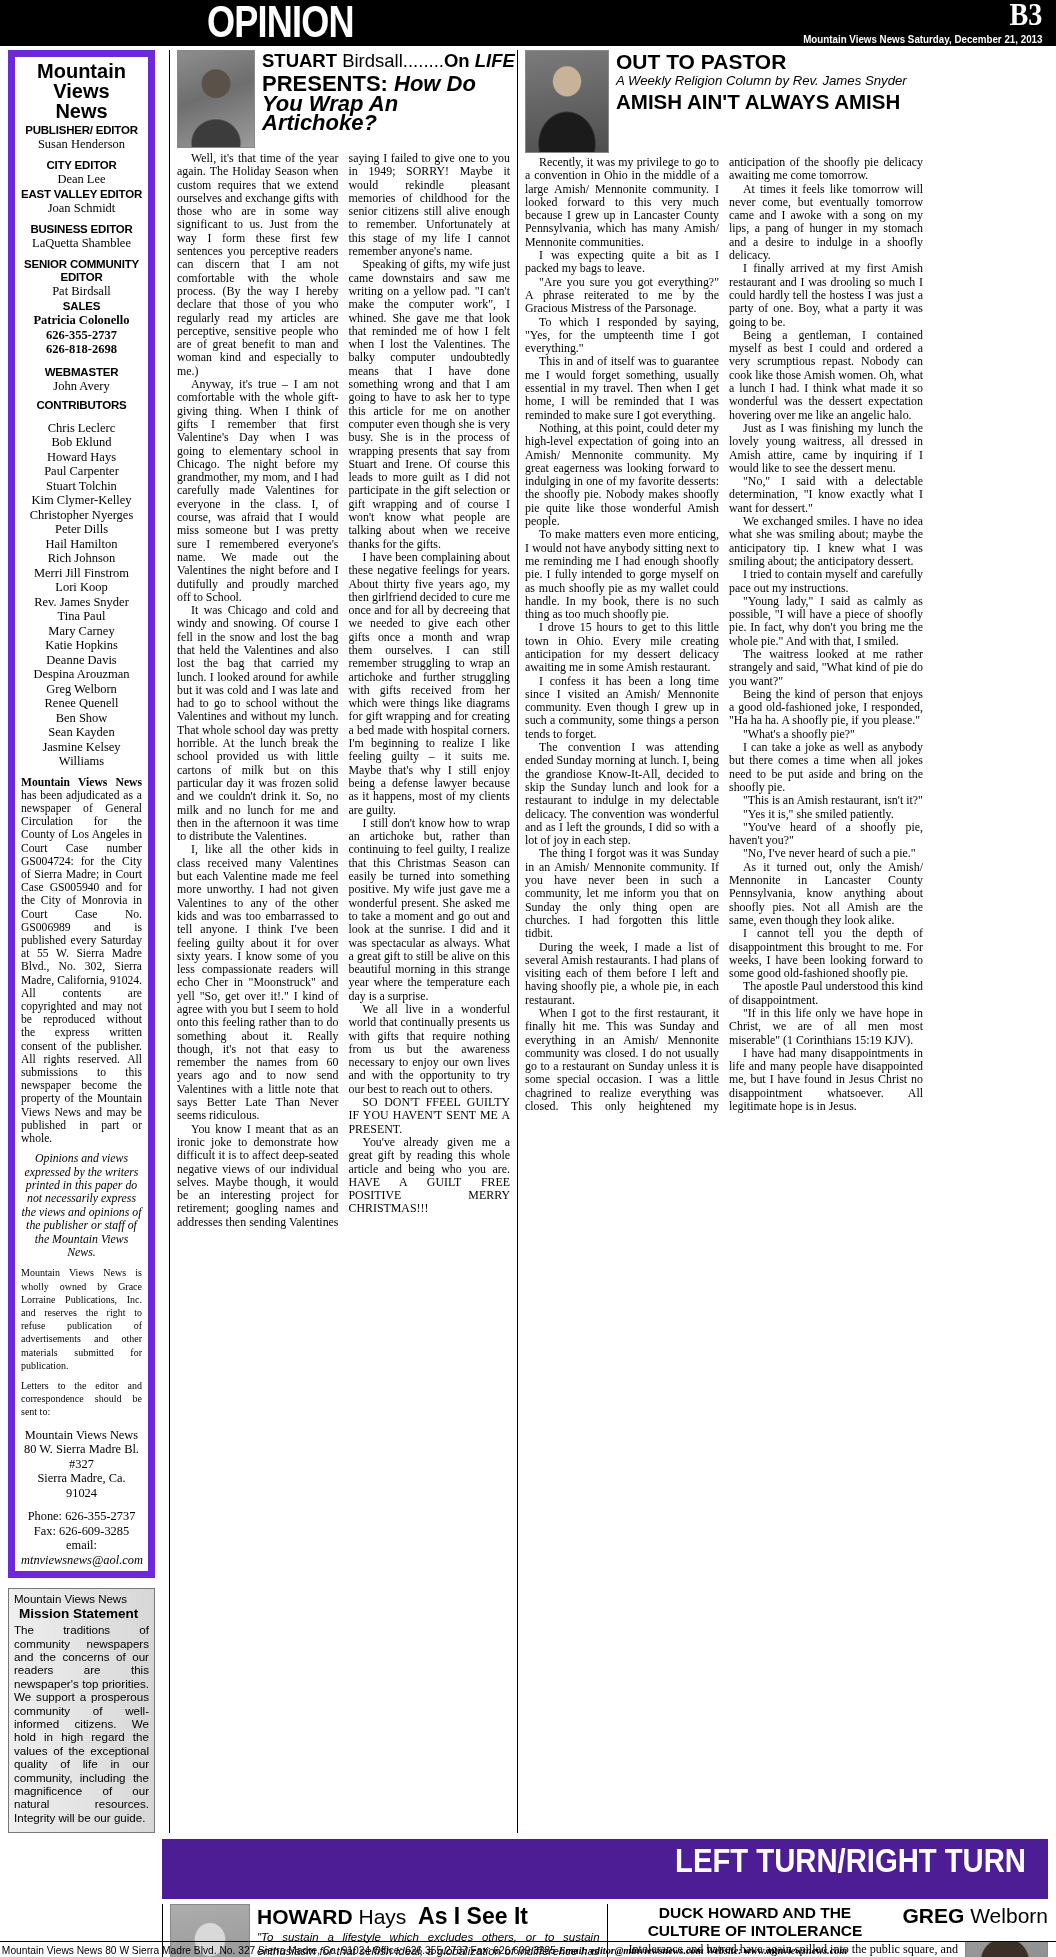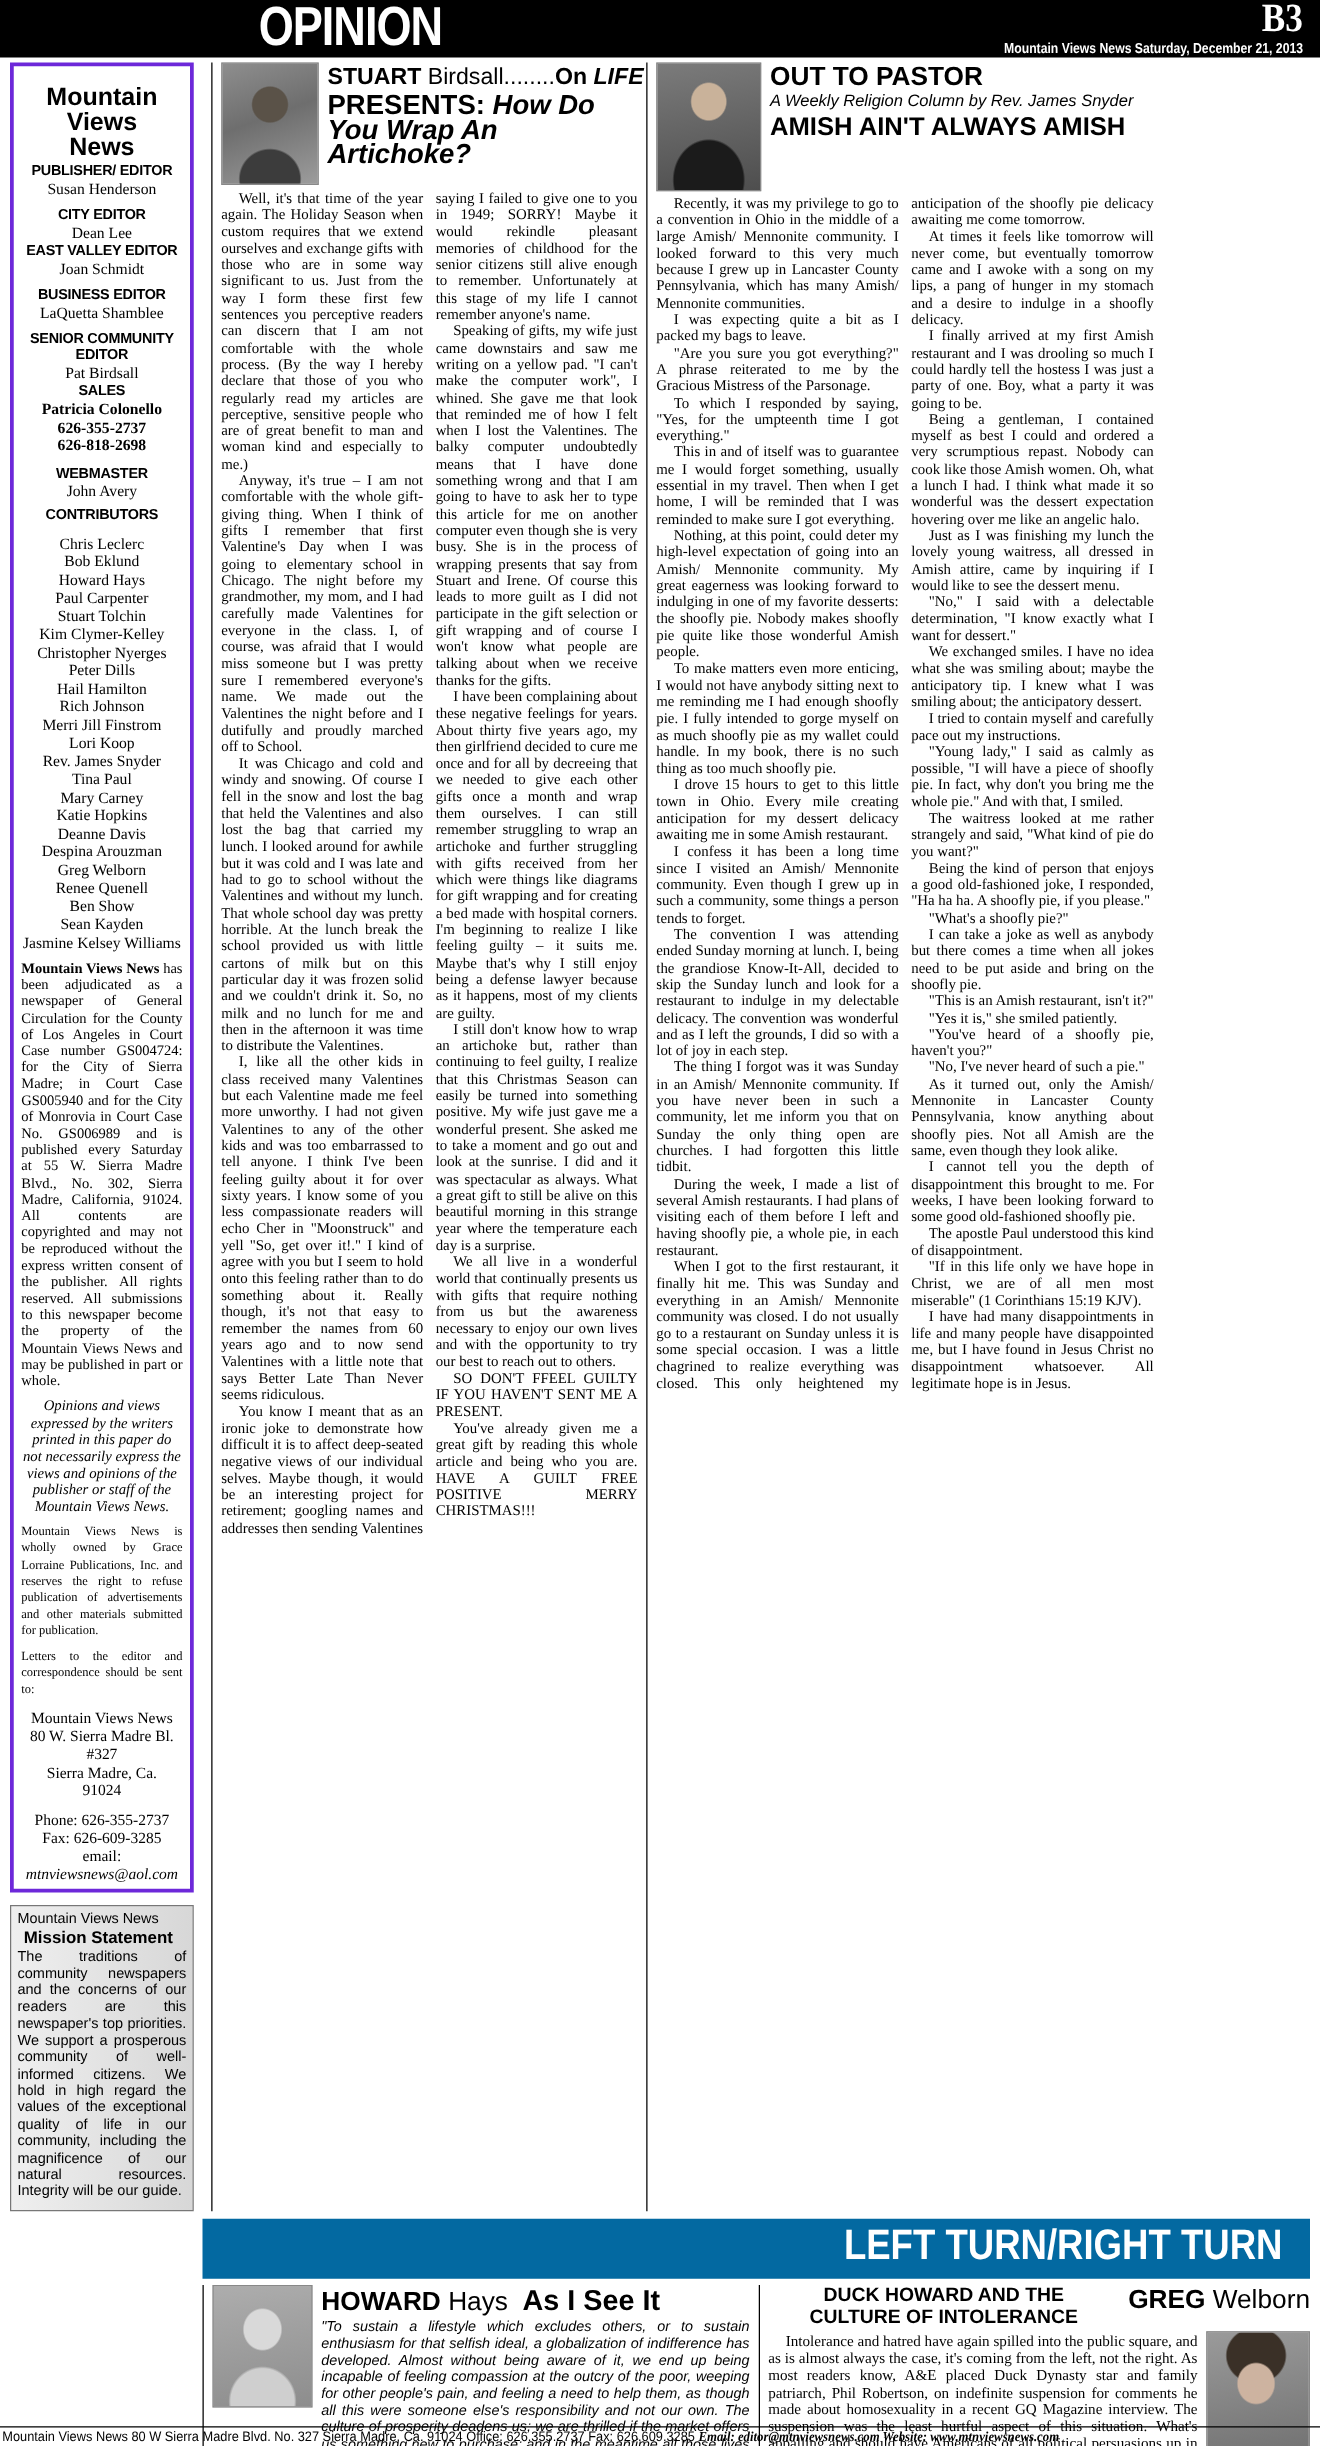--- a/index.html
+++ b/index.html
@@ -59,22 +59,22 @@
   .page {
     position:relative;
     padding:4px 8px 0 8px;
   }
   .row-top { display:flex; gap:0; }
 
   
   .staffbox {
     width:147px;
     flex:0 0 147px;
-    border:3px solid #6d28d9;
-    padding:15px 6px 4px 6px;
+    border:7px solid #6d28d9;
+    padding:4px 6px 4px 6px;
     margin-right:7px;
   }
   .mv-name {
     text-align:center;
     font-family:"Liberation Sans", sans-serif;
     font-weight:bold;
     font-size:20px;
     line-height:20px;
     margin-bottom:3px;
   }
@@ -250,22 +250,22 @@
     font-size:11.9px;
     line-height:13.3px;
     text-align:justify;
     hyphens:auto;
     -webkit-hyphens:auto;
   }
   .body2 p { margin:0; text-indent:14px; }
 
   
   .ltrt {
-    background:#0369a1;
-    height:48px;
+    background:#4c1d95;
+    height:60px;
     margin:6px 0 0 0;
     position:relative;
   }
   .ltrt span {
     position:absolute;
     right:22px; top:-2px;
     color:#fff;
     font-family:"Liberation Sans", sans-serif;
     font-weight:bold;
     font-size:34px;

